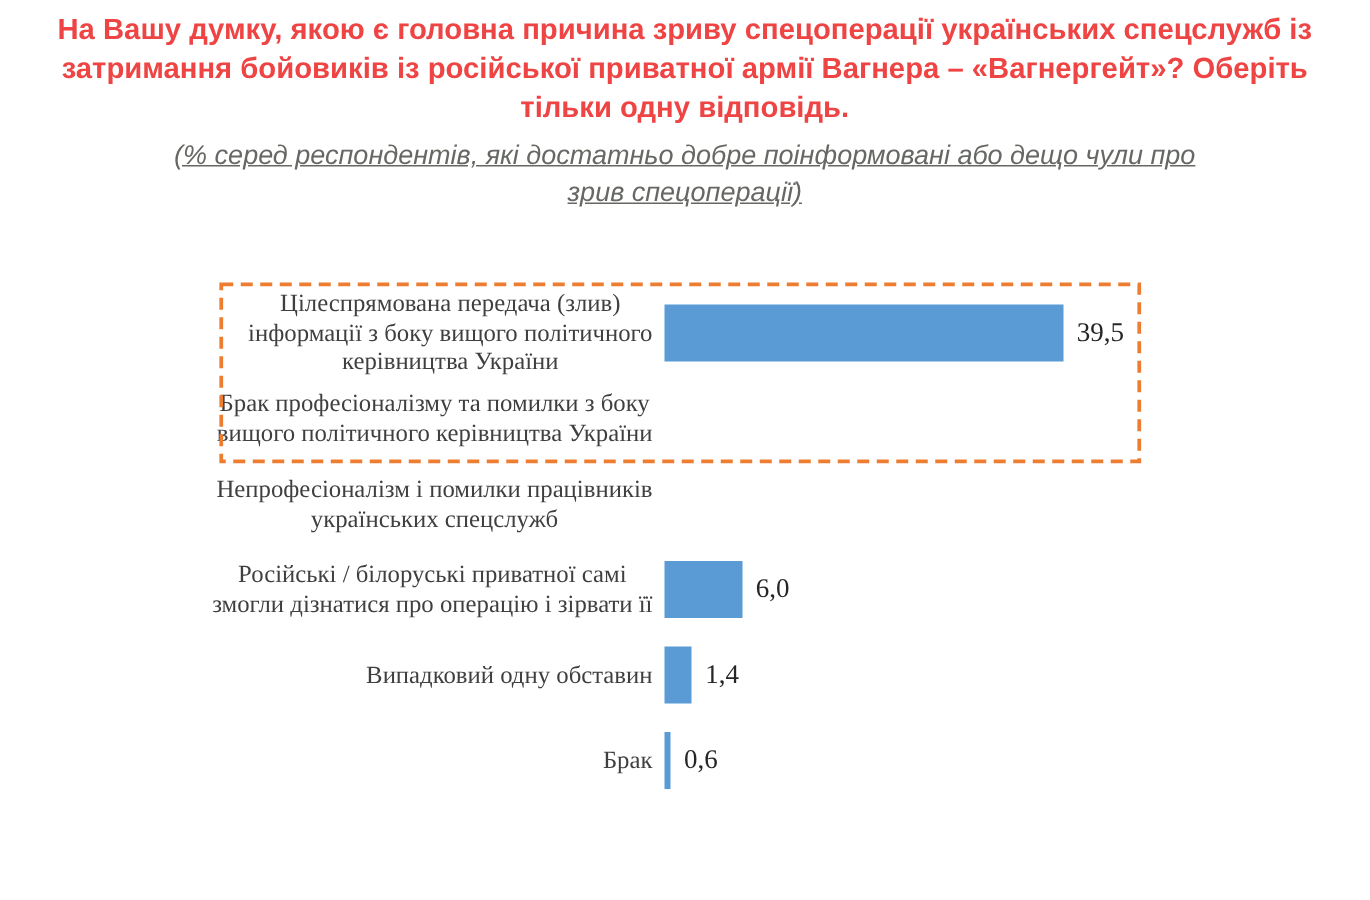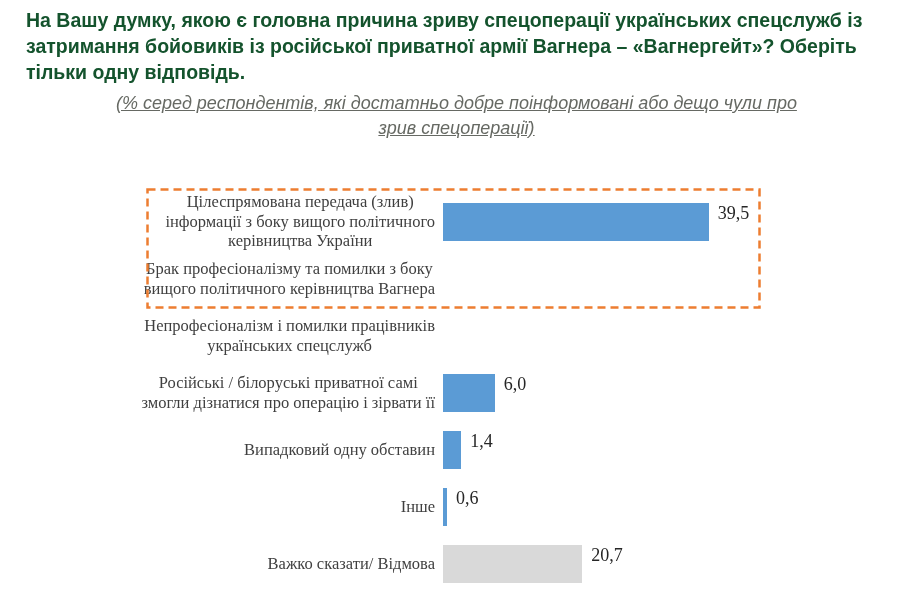--- a/index.html
+++ b/index.html
@@ -6,25 +6,25 @@
   .page {
     position: relative;
     width: 913px;
     height: 600px;
     background: #ffffff;
     overflow: hidden;
     font-family: "Liberation Sans", sans-serif;
   }
   .title {
     padding: 7px 26px 0 26px;
-    text-align: left;
+    text-align: center;
     font-weight: bold;
     font-size: 19.5px;
     line-height: 26px;
-    color: #14532d;
+    color: #ef4444;
   }
   .subtitle {
     margin: 6px auto 0 auto;
     max-width: 690px;
     text-align: center;
     font-style: italic;
     font-size: 18px;
     line-height: 25px;
     color: #666963;
     text-decoration: underline;
@@ -47,21 +47,21 @@
     font-family: "Liberation Serif", serif;
     font-size: 16.5px;
     line-height: 19.5px;
     color: #3f3f3f;
     text-align: center;
     white-space: pre-line;
   }
   .bar-cell {
     flex: 1;
     display: flex;
-    align-items: flex-start;
+    align-items: center;
   }
   .bar { height: 38px; }
   .value {
     margin-left: 9px;
     font-family: "Liberation Serif", serif;
     font-size: 18px;
     color: #262626;
   }
   .highlight-svg {
     position: absolute;
@@ -86,21 +86,21 @@
 керівництва України</div>
           </div>
           <div class="bar-cell">
             <div class="bar" style="width: 265.835px; background: rgb(91, 155, 213);"></div>
             <div class="value">39,5</div>
           </div>
         </div>
         <div class="row">
           <div class="label-cell">
             <div class="label-text">Брак професіоналізму та помилки з боку
-вищого політичного керівництва Вагнера</div>
+вищого політичного керівництва України</div>
           </div>
         </div>
         <div class="row">
           <div class="label-cell">
             <div class="label-text">Непрофесіоналізм і помилки працівників
 українських спецслужб</div>
           </div>
         </div>
         <div class="row">
           <div class="label-cell">
@@ -116,34 +116,25 @@
           <div class="label-cell">
             <div class="label-text">Випадковий одну обставин</div>
           </div>
           <div class="bar-cell">
             <div class="bar" style="width: 18.171px; background: rgb(91, 155, 213);"></div>
             <div class="value">1,4</div>
           </div>
         </div>
         <div class="row">
           <div class="label-cell">
-            <div class="label-text">Інше</div>
+            <div class="label-text">Брак</div>
           </div>
           <div class="bar-cell">
             <div class="bar" style="width: 4.038px; background: rgb(91, 155, 213);"></div>
             <div class="value">0,6</div>
-          </div>
-        </div>
-        <div class="row">
-          <div class="label-cell">
-            <div class="label-text">Важко сказати/ Відмова</div>
-          </div>
-          <div class="bar-cell">
-            <div class="bar" style="width: 139.311px; background: rgb(217, 217, 217);"></div>
-            <div class="value">20,7</div>
           </div>
         </div>
       </div>
   </div>
 
   <svg class="highlight-svg" viewBox="0 0 913 600" xmlns="http://www.w3.org/2000/svg">
     <rect id="hl-rect" x="147.5" y="189.5" width="612" height="118" fill="none" stroke-width="2.5" stroke-dasharray="8 5" stroke="#ED7D31"></rect>
   </svg>
 </div>
 

